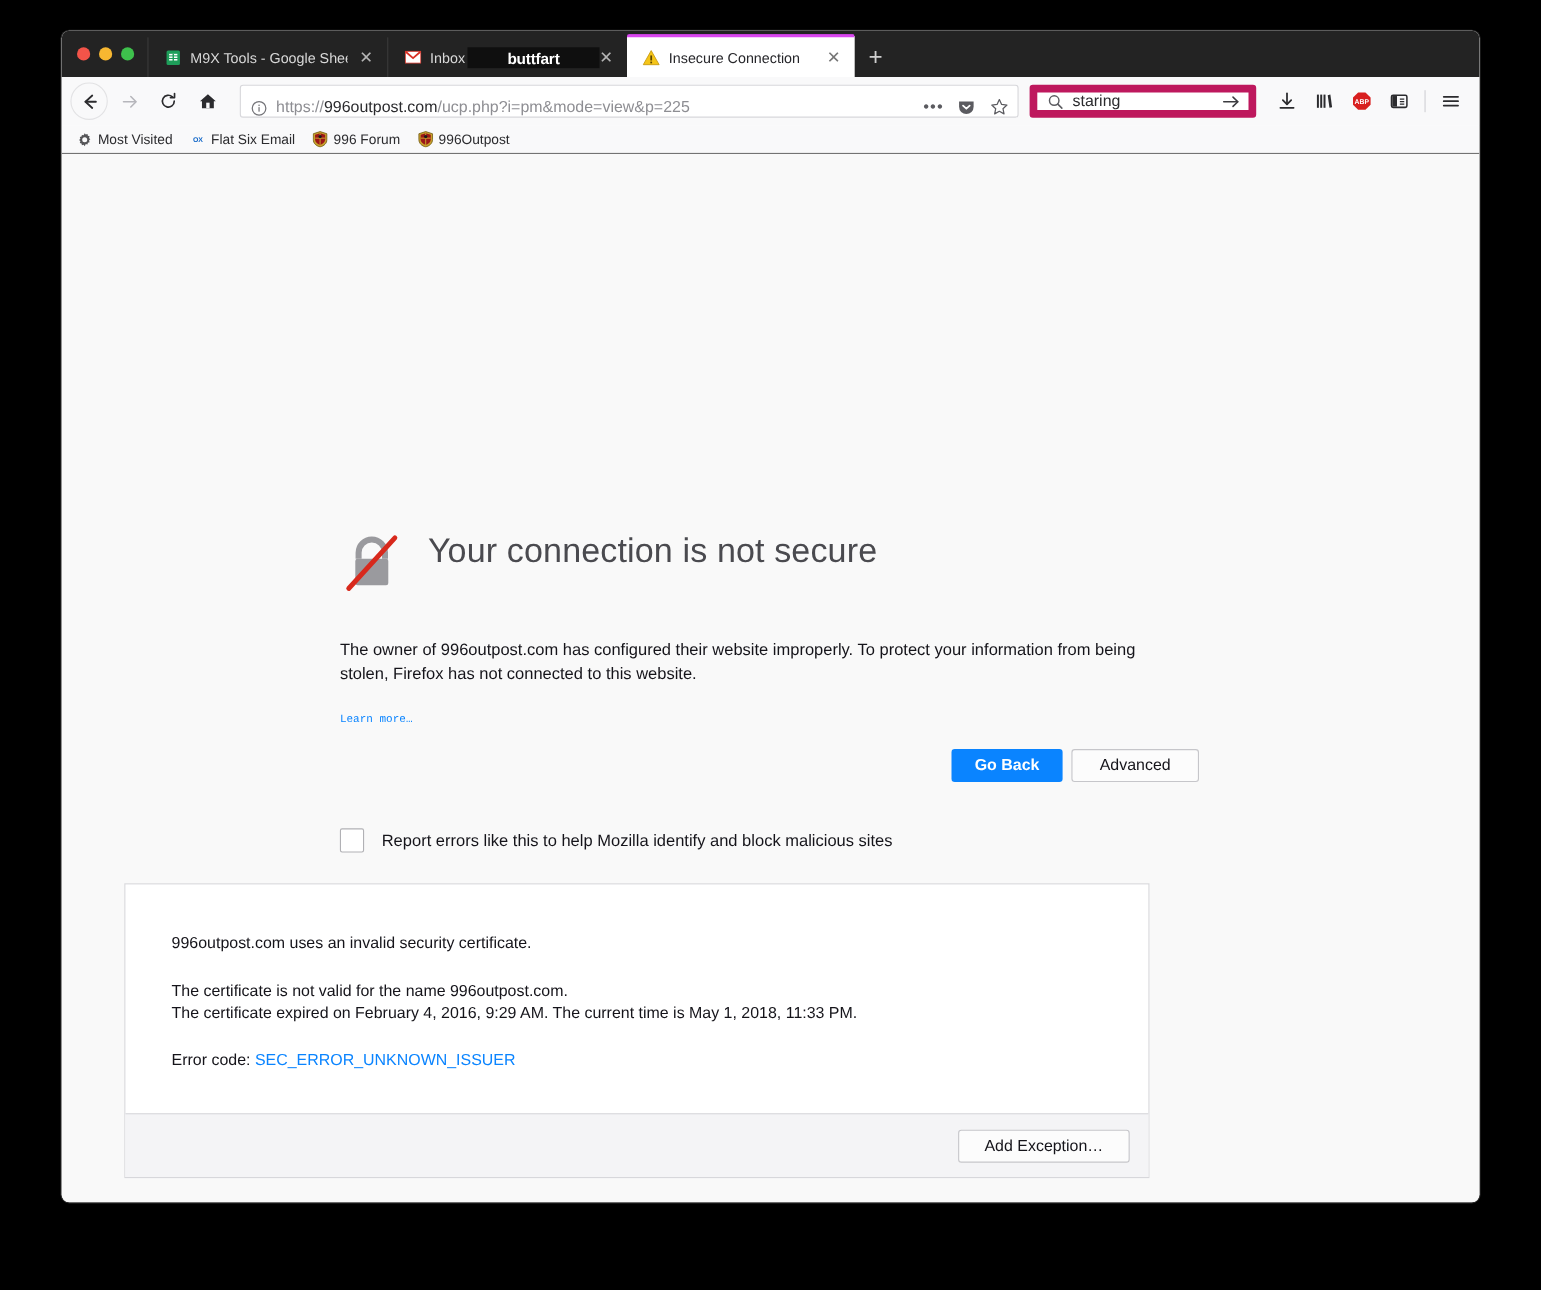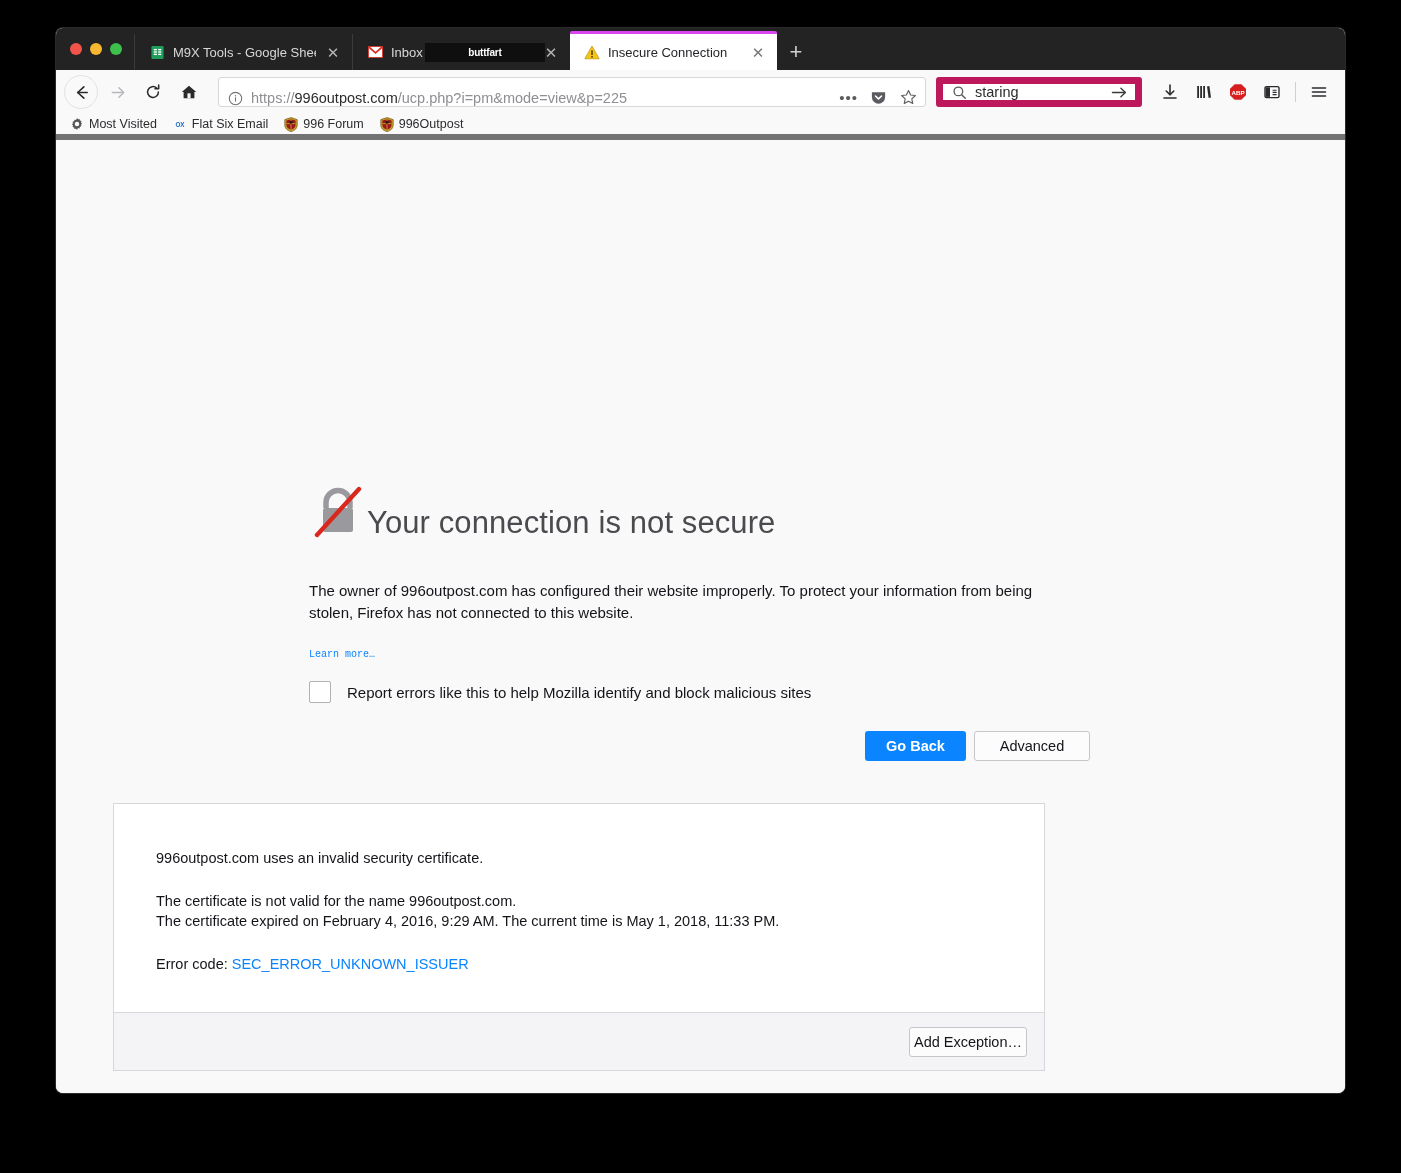--- a/index.html
+++ b/index.html
@@ -97,21 +97,21 @@
     width: 120px;
     height: 19px;
     background: #0f0f0f;
     display: flex;
     align-items: center;
     justify-content: center;
   }
   .redaction span {
     color: #ffffff;
     font-weight: bold;
-    font-size: 10px;
+    font-size: 14px;
     letter-spacing: -0.2px;
   }
 
   #newtab-btn {
     width: 38px; height: 36px;
     display: flex; align-items: center; justify-content: center;
     color: #cfcfcf;
     font-size: 22px;
     font-weight: 300;
     line-height: 1;
@@ -190,21 +190,21 @@
   .tb-sep {
     width: 1px; height: 20px;
     background: #d0d0d4;
     margin: 0 5px;
   }
 
   
   #bookmarks {
     height: 26px;
     background: #f9f9fa;
-    border-bottom: 6px solid #737373;
+    border-bottom: 1px solid #737373;
     display: flex;
     align-items: center;
     padding-left: 14px;
     gap: 16px;
   }
   .bm {
     display: flex;
     align-items: center;
     gap: 5px;
     font-size: 12.5px;
@@ -221,21 +221,22 @@
     position: relative;
   }
   #errorpage {
     padding: 343px 0 0 0;
     width: 100%;
   }
   #err-inner { width: 785px; margin-left: 253px; }
 
   #err-head {
     display: flex;
-    align-items: flex-end;
+    align-items: flex-start;
+    gap: 22px;
     margin-bottom: 39px;
   }
   #err-title {
     font-size: 31px;
     font-weight: 300;
     color: #4a4a4f;
     letter-spacing: 0.1px;
   }
   #err-body {
     font-size: 15px;
@@ -316,21 +317,21 @@
     border-top: 1px solid #d7d7db;
     background: #f4f4f6;
     height: 58px;
     display: flex;
     align-items: center;
     justify-content: flex-end;
     padding-right: 17px;
   }
   #add-exception {
     height: 30px;
-    padding: 0 4px;
+    padding: 0 23px;
     background: #fcfcfc;
     border: 1px solid #c6c6ca;
     border-radius: 3px;
     font-size: 14.5px;
     color: #15141a;
     display: flex;
     align-items: center;
   }
 </style>
 </head>
@@ -561,28 +562,28 @@
               <line x1="8" y1="52" x2="50" y2="6" stroke="#d8291c" stroke-width="4.4" stroke-linecap="round"></line>
             </svg>
           </span>
           <span id="err-title">Your connection is not secure</span>
         </div>
 
         <div id="err-body">The owner of 996outpost.com has configured their website improperly. To protect your information from being stolen, Firefox has not connected to this website.</div>
 
         <a id="learn-more">Learn more…</a>
 
+        <div id="btn-row">
+          <div class="btn primary">Go Back</div>
+          <div class="btn secondary">Advanced</div>
+        </div>
+
         <div id="report-row">
           <span id="report-box"></span>
           <span id="report-label">Report errors like this to help Mozilla identify and block malicious sites</span>
-        </div>
-
-        <div id="btn-row">
-          <div class="btn primary">Go Back</div>
-          <div class="btn secondary">Advanced</div>
         </div>
       </div>
 
       <div id="cert-panel">
         <div id="cert-body">
           <div id="cert-summary" class="cert-line">996outpost.com uses an invalid security certificate.</div>
           <div id="cert-reasons">
             <div class="cert-line">The certificate is not valid for the name 996outpost.com.</div>
             <div class="cert-line">The certificate expired on February 4, 2016, 9:29 AM. The current time is May 1, 2018, 11:33 PM.</div>
           </div>

